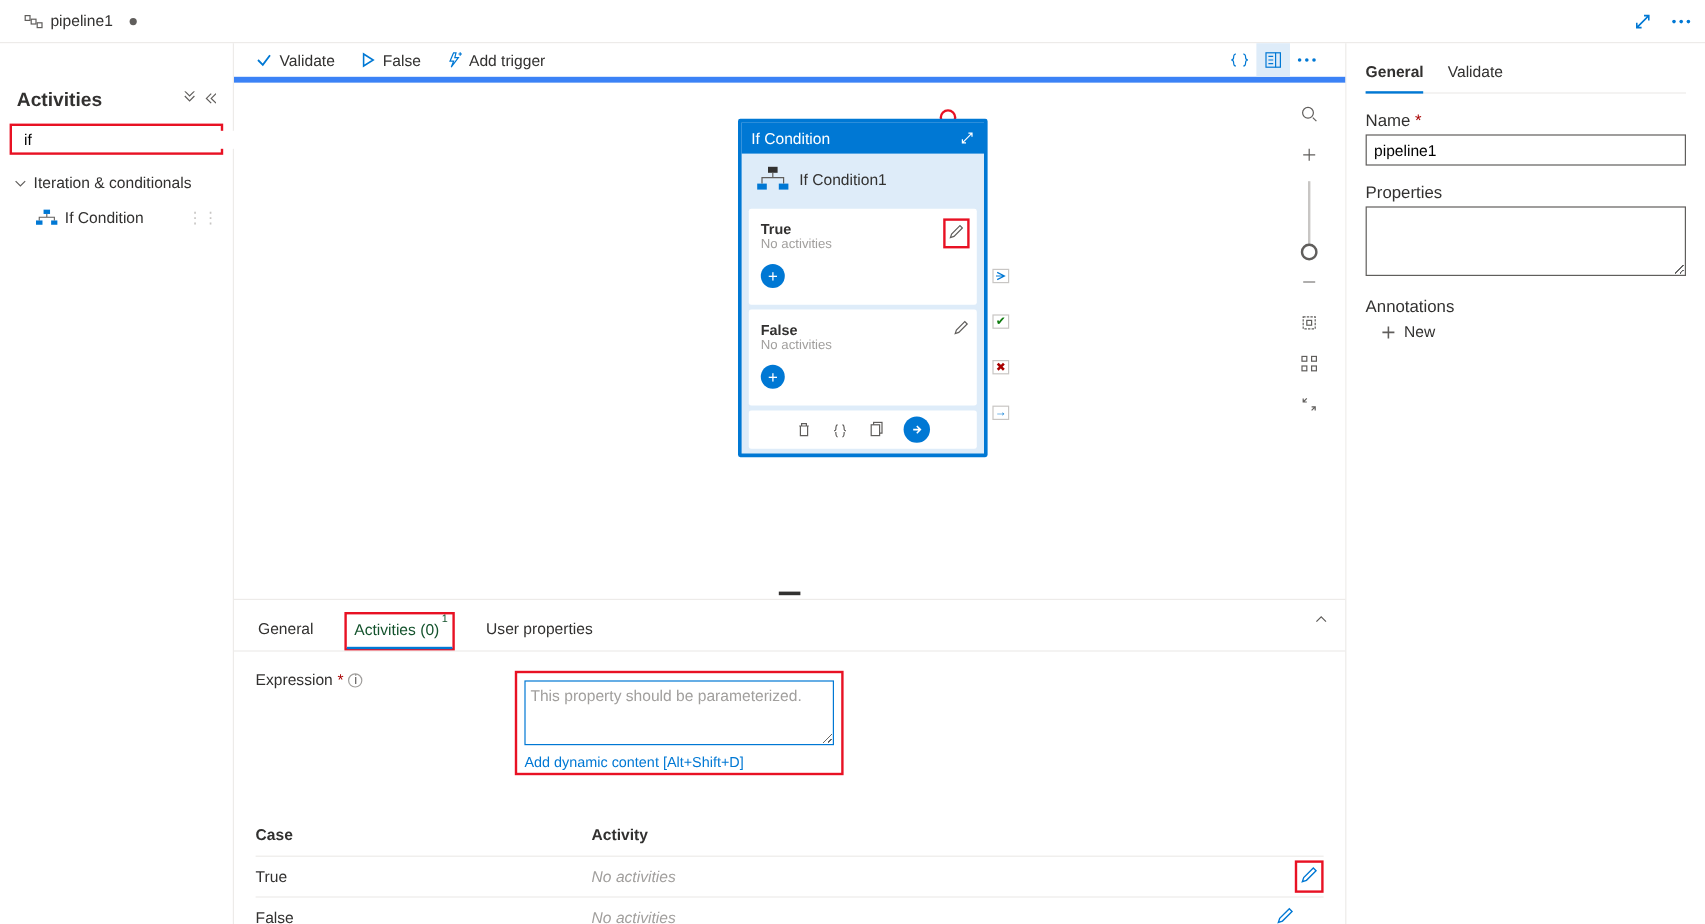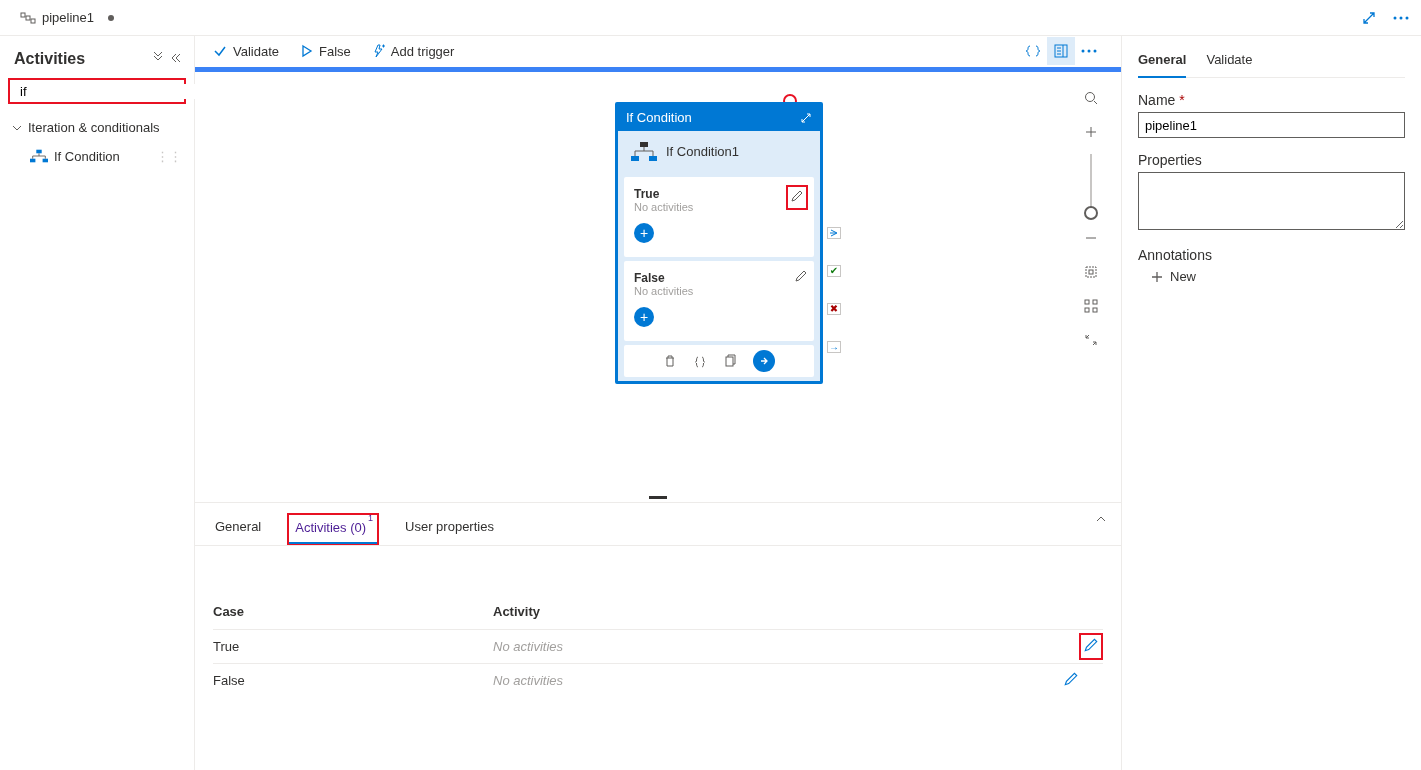--- a/index.html
+++ b/index.html
@@ -8,21 +8,21 @@
 .tab-bar { display: flex; align-items: center; height: 36px; border-bottom: 1px solid #edebe9; padding: 0 8px; }
 .tab { display: flex; align-items: center; gap: 6px; padding: 0 12px; height: 100%; }
 .tab-icon { width: 16px; height: 16px; }
 .tab-dirty { width: 6px; height: 6px; background: #605e5c; border-radius: 50%; margin-left: 8px; }
 .tab-right { margin-left: auto; display: flex; gap: 8px; align-items: center; }
 .icon-btn { width: 24px; height: 24px; display: flex; align-items: center; justify-content: center; cursor: pointer; color: #0078d4; }
 
 .main { display: flex; height: calc(100% - 36px); }
 
 .sidebar { width: 195px; border-right: 1px solid #edebe9; padding: 10px 8px; }
-.sidebar-header { display: flex; align-items: center; justify-content: space-between; font-weight: 600; font-size: 16px; padding: 4px 6px 10px; }
+.sidebar-header { display: flex; align-items: center; justify-content: space-between; font-weight: 600; font-size: 16px; padding: 4px 6px 10px; margin-top: 25px; }
 .sidebar-header .chevs { display: flex; gap: 4px; color: #605e5c; }
 .search-box { display: flex; align-items: center; border: 1px solid #605e5c; height: 26px; padding: 0 6px; width: 178px; margin: 0 auto 10px; }
 .search-box.highlight { border: 2px solid #e81123; }
 .search-box input { border: none; outline: none; flex: 1; font-size: 13px; }
 .search-icon { color: #605e5c; margin-right: 4px; }
 .tree-group { display: flex; align-items: center; gap: 6px; padding: 6px 4px; font-size: 13px; cursor: pointer; }
 .tree-group .chev { color: #605e5c; }
 .tree-item { display: flex; align-items: center; gap: 6px; padding: 6px 4px 6px 22px; cursor: pointer; }
 .tree-item .grip { margin-left: auto; color: #c8c6c4; }
 .activity-icon { width: 18px; height: 18px; }
@@ -55,21 +55,21 @@
 .node-footer { height: 32px; background: #fff; margin: 4px 6px 4px; border-radius: 2px; display: flex; align-items: center; justify-content: center; gap: 16px; color: #605e5c; }
 .node-footer .arrow-btn { width: 22px; height: 22px; background: #0078d4; border-radius: 50%; display: flex; align-items: center; justify-content: center; color: #fff; cursor: pointer; }
 .side-connectors { position: absolute; left: 632px; top: 155px; display: flex; flex-direction: column; gap: 26px; }
 .side-connector { width: 14px; height: 12px; border: 1px solid #c8c6c4; background: #fff; display: flex; align-items: center; justify-content: center; font-size: 10px; }
 
 .drag-handle { position:absolute; left:50%; transform:translateX(-50%); top:424px; width:18px; height:3px; background:#323130; cursor:ns-resize;}
 
 .bottom-panel { height: 286px; border-top: 1px solid #edebe9; position: relative; }
 .bottom-tabs { display: flex; gap: 24px; padding: 10px 18px 0; border-bottom: 1px solid #edebe9; position: relative; }
 .btab { padding: 6px 2px 10px; cursor: pointer; font-size: 13px; position: relative; }
-.btab.active { color: #4c1d95; }
+.btab.active { color: #14532d; }
 .btab.active::after { content: ""; position: absolute; left: 0; right: 0; bottom: -1px; height: 2px; background: #0078d4; }
 .btab.highlight { border: 2px solid #e81123; padding: 4px 6px 8px; }
 .btab sup { font-size: 9px; position: relative; top:-6px; left:2px;}
 .collapse-chev { position: absolute; right: 14px; top: 10px; color: #605e5c; cursor: pointer; }
 .bottom-body { padding: 16px 18px; }
 .expr-row { display: flex; align-items: flex-start; gap: 16px; }
 .expr-label { width: 200px; display: flex; align-items: center; gap: 4px; font-size: 13px; }
 .req { color: #a80000; }
 .info-icon { color: #605e5c; font-size: 11px; border:1px solid #a19f9d; border-radius:50%; width:12px; height:12px; display:inline-flex; align-items:center; justify-content:center;}
 .expr-box-wrap { border: 2px solid #e81123; padding: 6px 6px 2px; }
@@ -316,20 +316,33 @@
     <div class="bottom-panel">
       <div class="bottom-tabs">
         <div class="btab">General</div>
         <div class="btab active highlight"><span>Activities (0)</span><sup>1</sup></div>
         <div class="btab">User properties</div>
         <span class="collapse-chev"><svg width="12" height="12" viewBox="0 0 12 12">
               <path d="M2 8 L6 4 L10 8" stroke="#605e5c" fill="none"></path>
             </svg></span>
       </div>
       <div class="bottom-body">
+        <div class="expr-row">
+          <div class="expr-label">
+            <span>Expression</span> 
+              <span class="req">*</span> 
+              <span class="info-icon">i</span>
+          </div>
+          <div>
+            <div class="expr-box-wrap">
+              <textarea class="expr-box" placeholder="This property should be parameterized." style=""></textarea>
+              <div><span class="dyn-link">Add dynamic content [Alt+Shift+D]</span></div>
+            </div>
+          </div>
+        </div>
         <div class="case-table">
           <div class="case-header">
             <div class="c1">Case</div>
             <div>Activity</div>
           </div>
           <div class="case-row">
             <div class="c1">True</div>
             <div class="c2">No activities</div>
             <div class="c3 highlight"><svg width="16" height="16" viewBox="0 0 14 14">
                   <path d="M2 12 L3 9 L10 2 L12 4 L5 11 Z" stroke="#0078d4" fill="none"></path>

